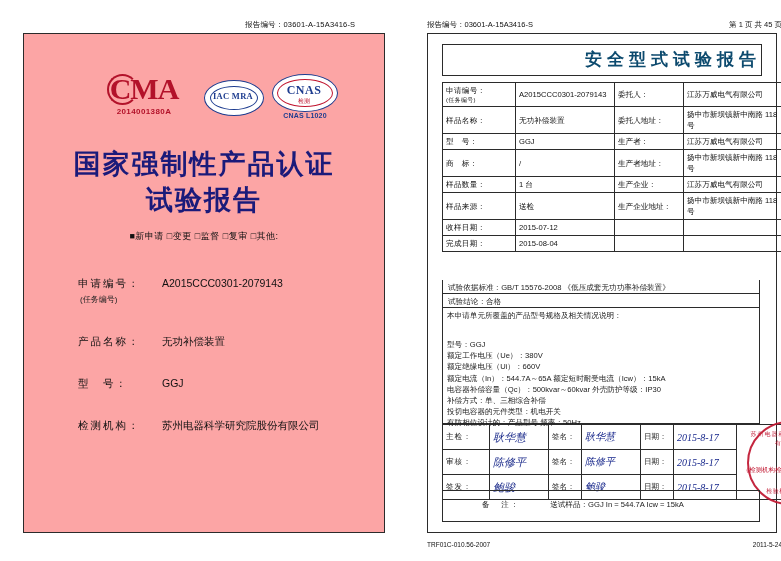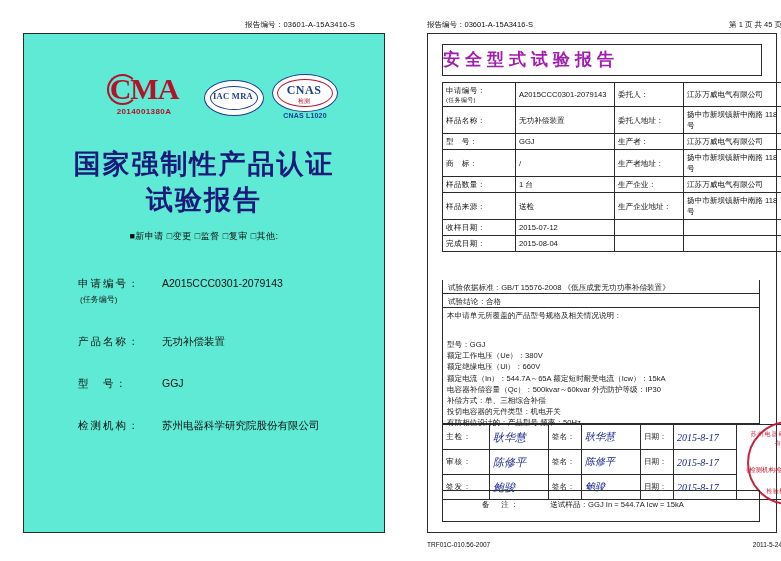--- a/index.html
+++ b/index.html
@@ -38,21 +38,21 @@
     letter-spacing: 0.2px;
     white-space: nowrap;
   }
   .left-frame {
     position: absolute;
     left: 14px;
     top: 33px;
     width: 360px;
     height: 498px;
     border: 1.2px solid #2b2b2b;
-    background: #5eead4;
+    background: #fca5a5;
   }
   .logos-row {
     position: absolute;
     top: 36px;
     left: 0;
     width: 100%;
     height: 60px;
   }
   
   .cma {
@@ -288,25 +288,25 @@
     height: 498px;
     border: 1.2px solid #2b2b2b;
     background: #fff;
   }
   .r-title-box {
     position: absolute;
     left: 14px; top: 10px;
     width: 318px;
     height: 30px;
     border: 1.2px solid #2b2b2b;
-    text-align: left;
+    text-align: right;
     font-family: "Liberation Serif", serif;
     font-size: 17px;
     font-weight: bold;
-    color: #a21caf;
+    color: #0c4a6e;
     letter-spacing: 5px;
     line-height: 30px;
   }
 
   .r-table {
     position: absolute;
     left: 14px;
     top: 48px;
     width: 318px;
     border-collapse: collapse;

